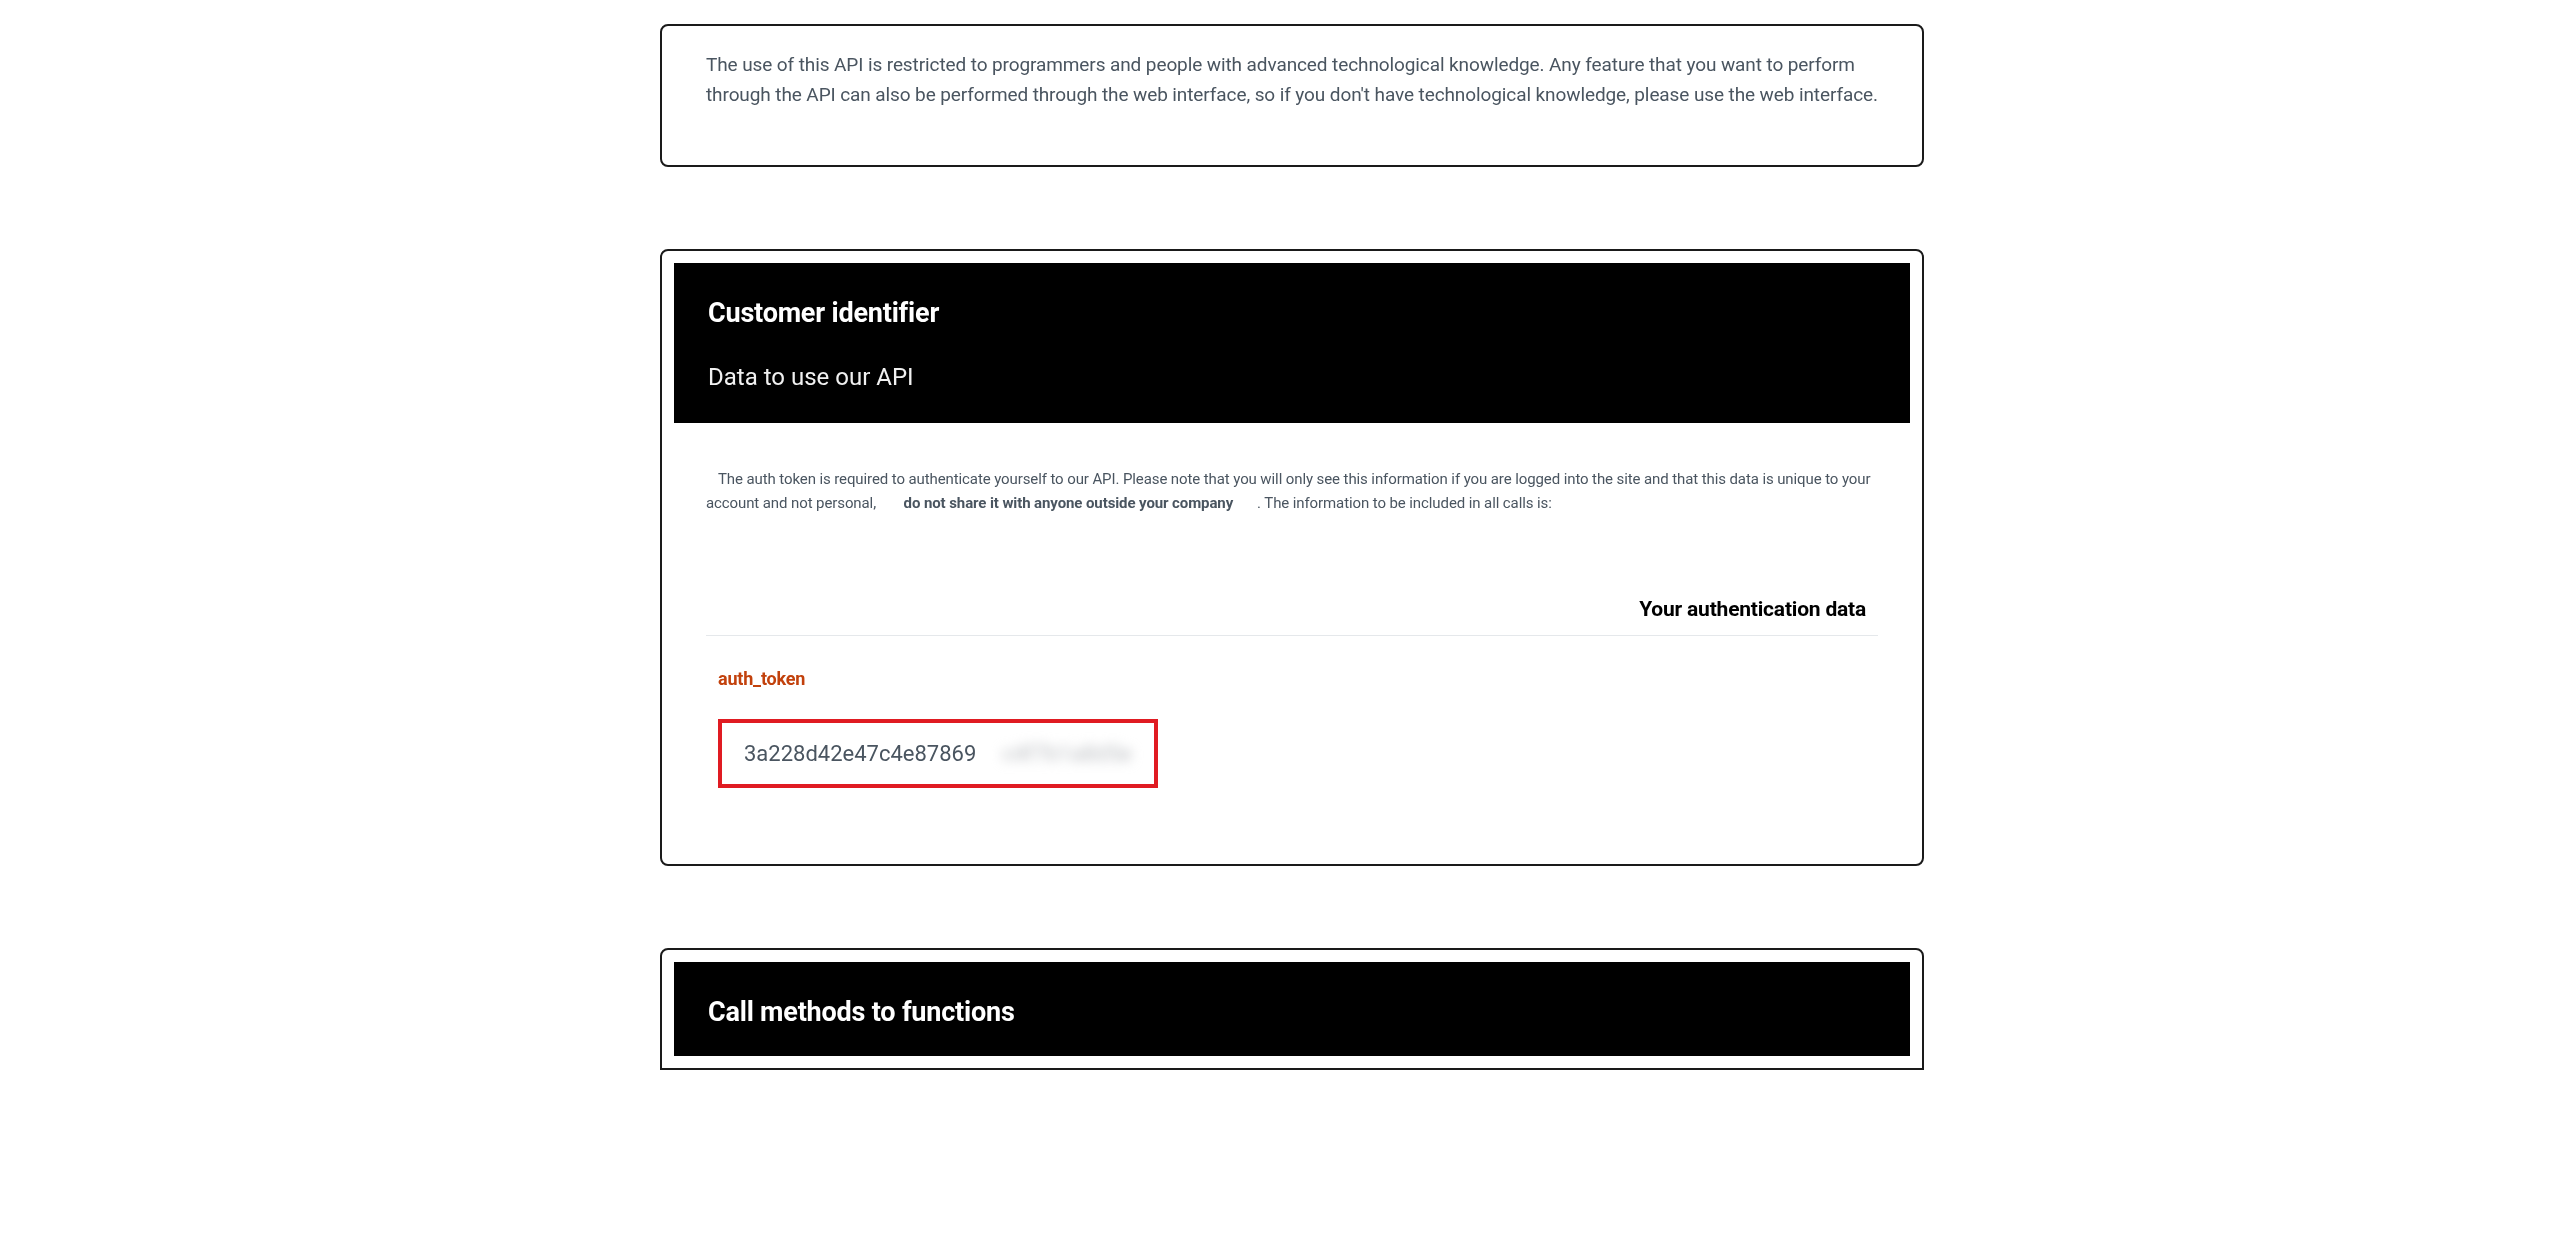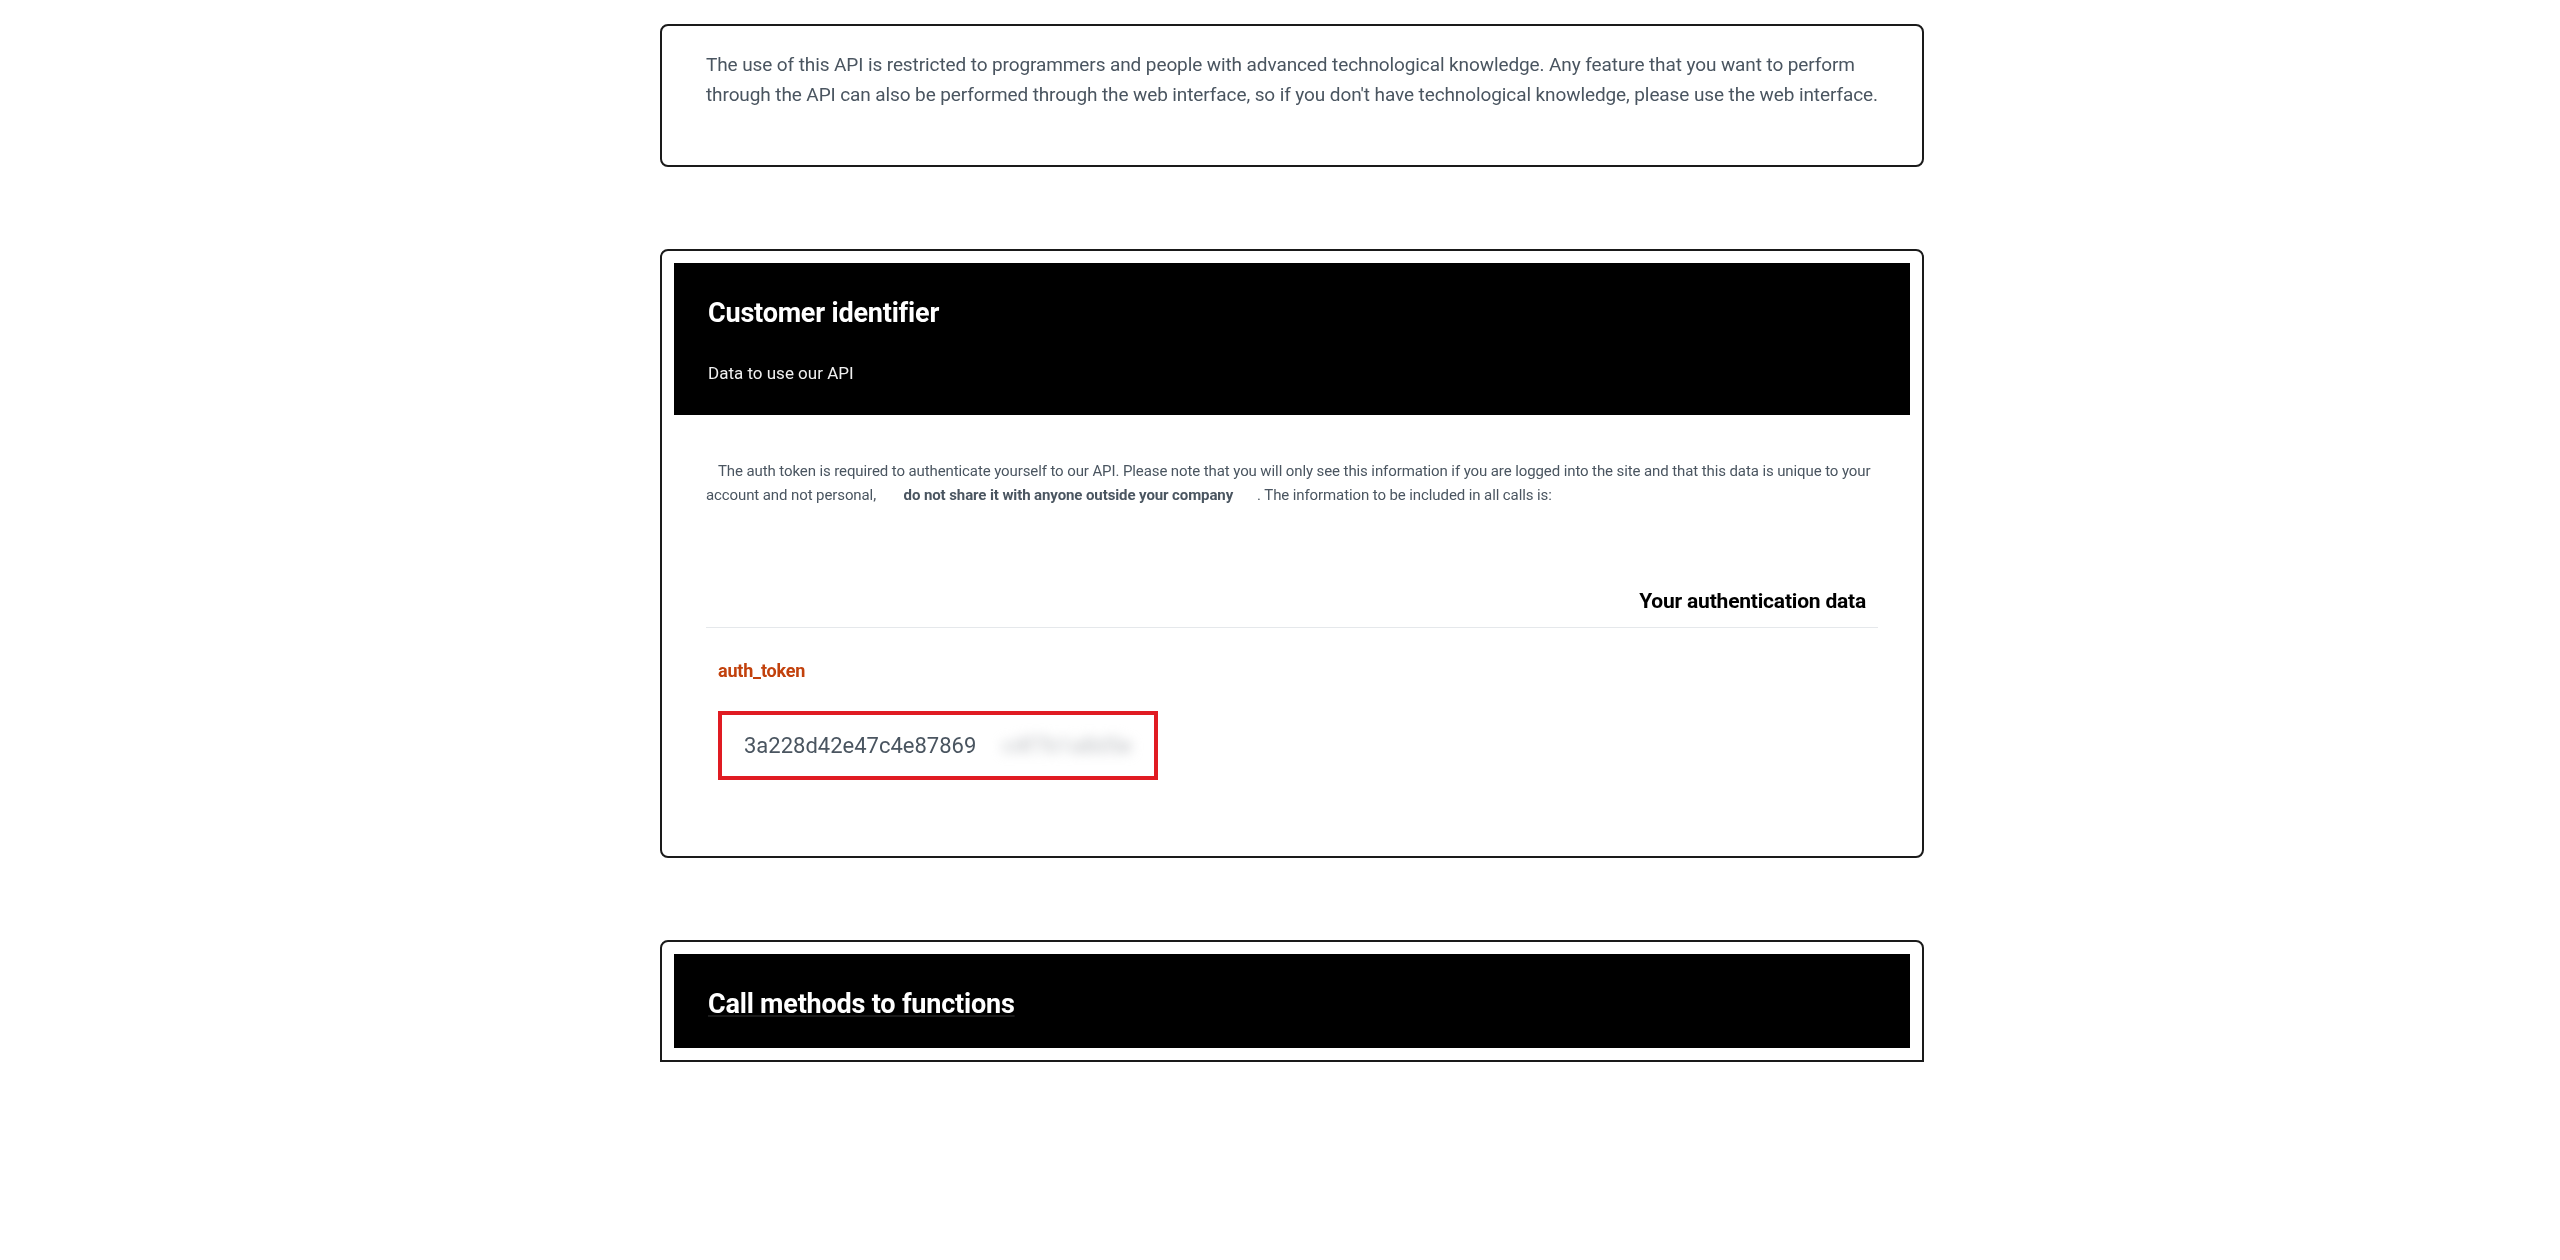--- a/index.html
+++ b/index.html
@@ -42,21 +42,21 @@
     color: #ffffff;
     padding: 22px 22px 20px 22px;
   }
   .card-header-dark h2 {
     font-size: 27px;
     font-weight: 700;
     margin-bottom: 10px;
     letter-spacing: -0.2px;
   }
   .card-header-dark .subtitle {
-    font-size: 17px;
+    font-size: 24px;
     font-weight: 400;
     color: #f0f0f0;
   }
   .card-main {
     padding: 32px 20px 40px 20px;
     position: relative;
   }
   .body-text {
     font-size: 15px;
     line-height: 1.6;
@@ -110,21 +110,20 @@
     filter: blur(6px);
     color: #b8bbbf;
     margin-left: 2px;
   }
   .card-mid {
     margin-bottom: 82px;
     position: relative;
   }
   .card-bottom {
     border-radius: 8px 8px 0 0;
-    text-decoration: underline;
   }
   .card-bottom .card-header-dark {
     padding-bottom: 6px;
   }
 </style>
 </head>
 <body>
 
 <div class="container">
 

